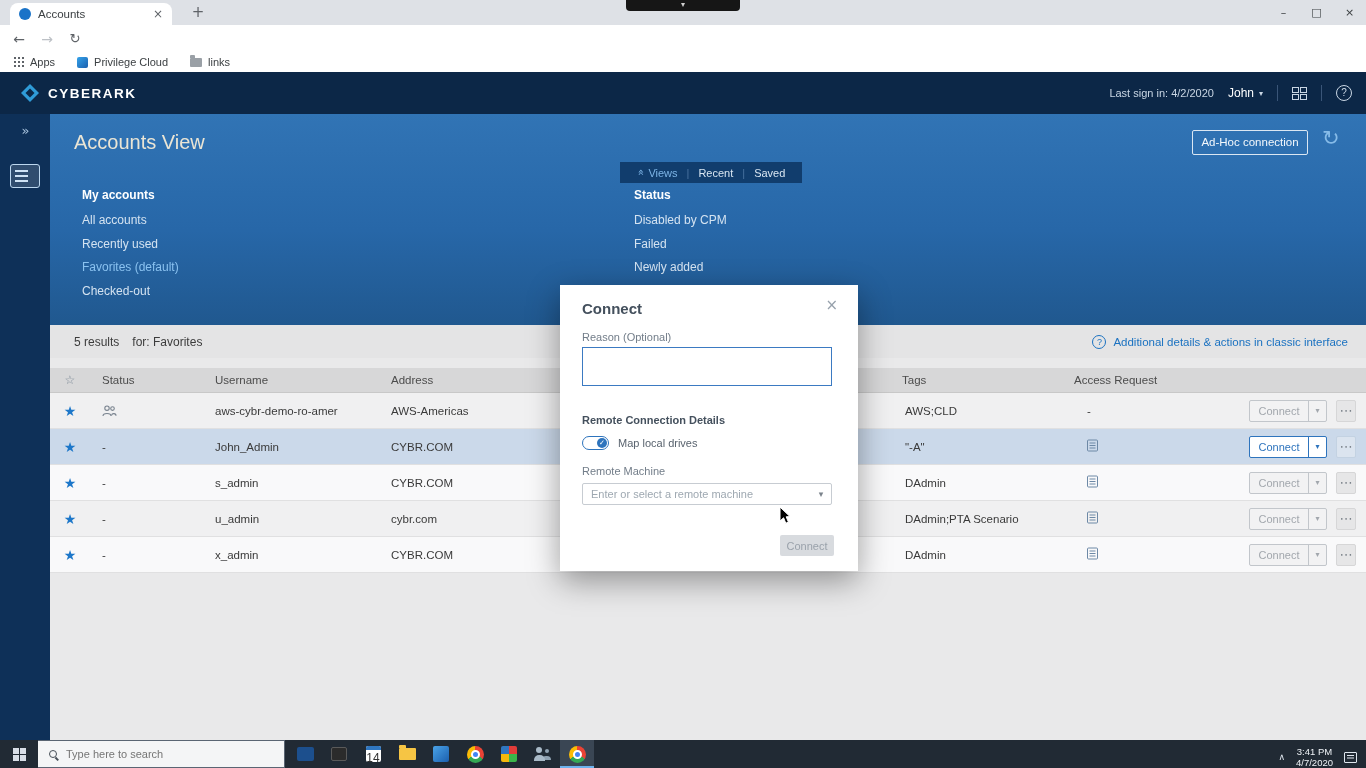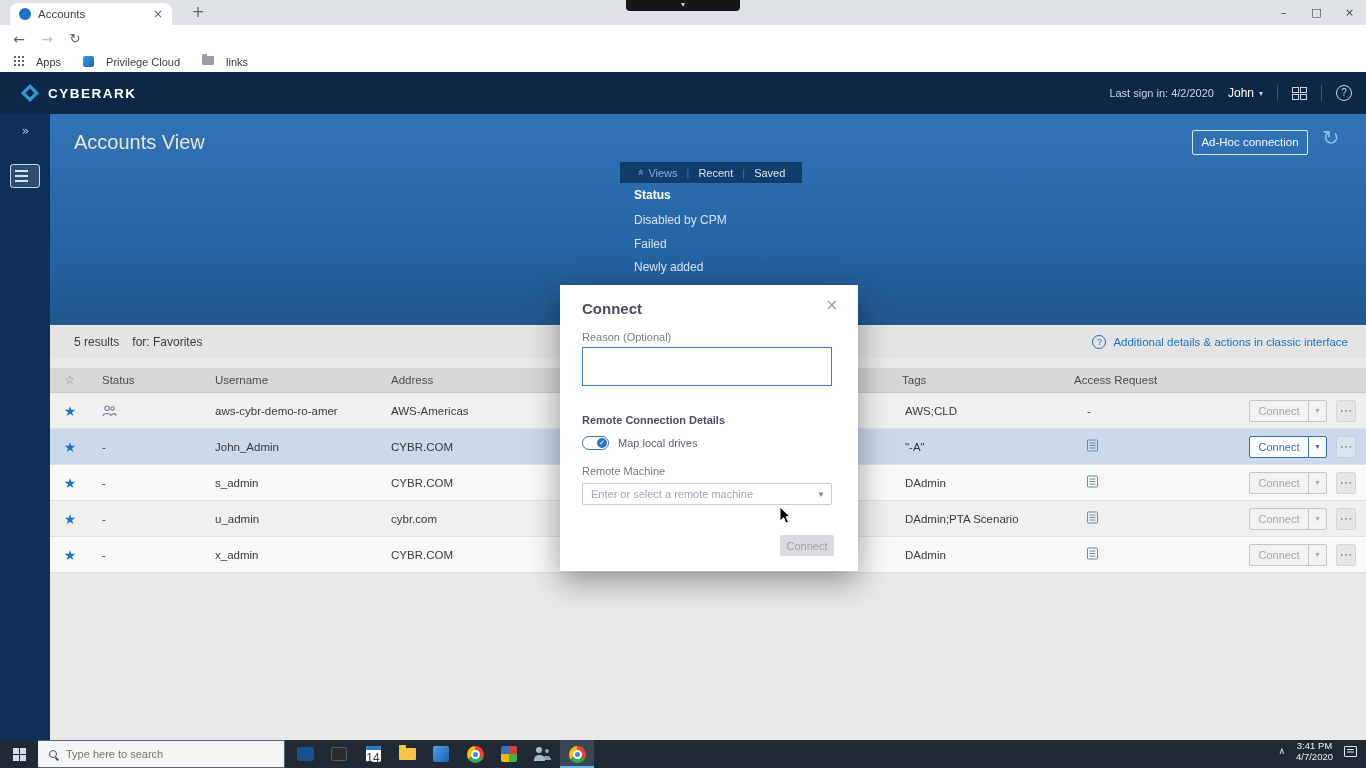--- a/index.html
+++ b/index.html
@@ -28,21 +28,21 @@
   .lock::before { content:''; position:absolute; left:0.5px; top:-4px; width:4px; height:4px; border:1px solid #5f6368; border-bottom:none; border-radius:3px 3px 0 0; }
   .url { font-size:11.5px; color:#202124; flex:1; }
   .omni-star { font-size:12px; color:#5f6368; }
   .ext-icon { position:absolute; left:1291px; top:30px; width:16px; height:16px; border-radius:50%; background:#1d6fc0; }
   .avatar { position:absolute; left:1318px; top:28px; width:19px; height:19px; border-radius:50%; background:#dadce0; overflow:hidden; }
   .avatar::before { content:''; position:absolute; left:6px; top:3px; width:7px; height:7px; border-radius:50%; background:#96a0a8; }
   .avatar::after { content:''; position:absolute; left:2.5px; top:11px; width:14px; height:9px; border-radius:7px 7px 0 0; background:#96a0a8; }
   .kebab { position:absolute; left:1346px; top:28px; width:18px; text-align:center; font-size:13px; color:#5f6368; }
 
   .bookmarks { position:absolute; top:52px; left:0; right:0; height:20px; background:#fff; display:flex; align-items:center; padding-left:14px; gap:22px; font-size:11px; color:#3c4043; }
-  .bm { display:flex; gap:12px; }
+  .bm { display:flex; align-items:center; gap:6px; }
   .apps-grid { width:10px; height:10px; position:relative; }
   .apps-grid::before { content:''; position:absolute; left:0; top:0; width:2px; height:2px; background:#5f6368;
     box-shadow:4px 0 #5f6368,8px 0 #5f6368,0 4px #5f6368,4px 4px #5f6368,8px 4px #5f6368,0 8px #5f6368,4px 8px #5f6368,8px 8px #5f6368; }
   .pc-icon { width:11px; height:11px; border-radius:2px; background:linear-gradient(135deg,#35a3ea,#1b5fae); }
   .folder { width:12px; height:9px; background:#9aa0a6; border-radius:1px; position:relative; }
   .folder::before { content:''; position:absolute; top:-2.5px; left:0; width:5px; height:2.5px; background:#9aa0a6; border-radius:1px 1px 0 0; }
 
   
   .appbar { position:absolute; top:72px; left:0; right:0; height:42px; background:#0c2747; display:flex; align-items:center; }
   .brand { display:flex; align-items:center; gap:8px; margin-left:20px; }
@@ -121,21 +121,21 @@
   .m-toggle-label { position:absolute; left:58px; top:152px; font-size:11px; color:#59636e; }
   .m-select { position:absolute; left:22px; top:198px; width:250px; height:22px; border:1px solid #c7ccd2; border-radius:2px; display:flex; align-items:center; background:#fff; }
   .m-select input { flex:1; border:none; outline:none; font-size:11px; padding:0 8px; color:#333; background:transparent; width:100%; }
   .m-select input::placeholder { color:#9ea8b1; }
   .m-select .car { width:20px; text-align:center; color:#7b838c; font-size:9px; }
   .m-connect { position:absolute; left:220px; top:250px; width:54px; height:21px; background:#d8dbdf; border:none; border-radius:2px; color:#9aa2ab; font-size:11px; }
 
   .cursor { position:absolute; left:779px; top:506px; z-index:60; }
 
   
-  .taskbar { position:absolute; left:0; bottom:0; width:1366px; height:28px; background:#212a34; display:flex; align-items:flex-start; z-index:100; }
+  .taskbar { position:absolute; left:0; bottom:0; width:1366px; height:28px; background:#212a34; display:flex; align-items:flex-end; z-index:100; }
   .start { width:38px; height:28px; display:flex; align-items:center; justify-content:center; }
   .win-logo { width:13px; height:13px; display:grid; grid-template-columns:6px 6px; grid-template-rows:6px 6px; gap:1px; }
   .win-logo span { background:#d7dee7; }
   .tb-search { width:247px; height:28px; background:#f4f5f6; border:1px solid #5a6573; border-left:none; display:flex; align-items:center; gap:9px; padding-left:11px; }
   .mag2 { width:8px; height:8px; border:1.5px solid #474f58; border-radius:50%; position:relative; flex:none; }
   .mag2::after { content:''; position:absolute; width:4px; height:1.5px; background:#474f58; transform:rotate(45deg); right:-3px; bottom:-2px; }
   .tb-search input { border:none; outline:none; background:transparent; font-size:11px; color:#444; width:190px; }
   .tb-icons { display:flex; height:28px; margin-left:3px; }
   .slot { width:34px; height:28px; display:flex; align-items:center; justify-content:center; }
   .slot.active { background:#3a4654; box-shadow:inset 0 -2px 0 #6cb2ee; }
@@ -252,20 +252,27 @@
     <div class="tabsbar">
       <span class="tab-views">
           <span class="views-icon glyph">»</span>
           <span>Views</span>
         </span>
       <span class="tabsep">|</span>
       <span class="tab-other">Recent</span>
       <span class="tabsep">|</span>
       <span class="tab-other">Saved</span>
     </div>
+    <div class="fcol1">
+      <div class="fheader">My accounts</div>
+      <div class="fitem">All accounts</div>
+      <div class="fitem">Recently used</div>
+      <div class="fitem selected">Favorites (default)</div>
+      <div class="fitem">Checked-out</div>
+    </div>
     <div class="fcol2">
       <div class="fheader">Status</div>
       <div class="fitem">Disabled by CPM</div>
       <div class="fitem">Failed</div>
       <div class="fitem">Newly added</div>
     </div>
   </div>
 
   <div class="content">
     <div class="resultsbar">

